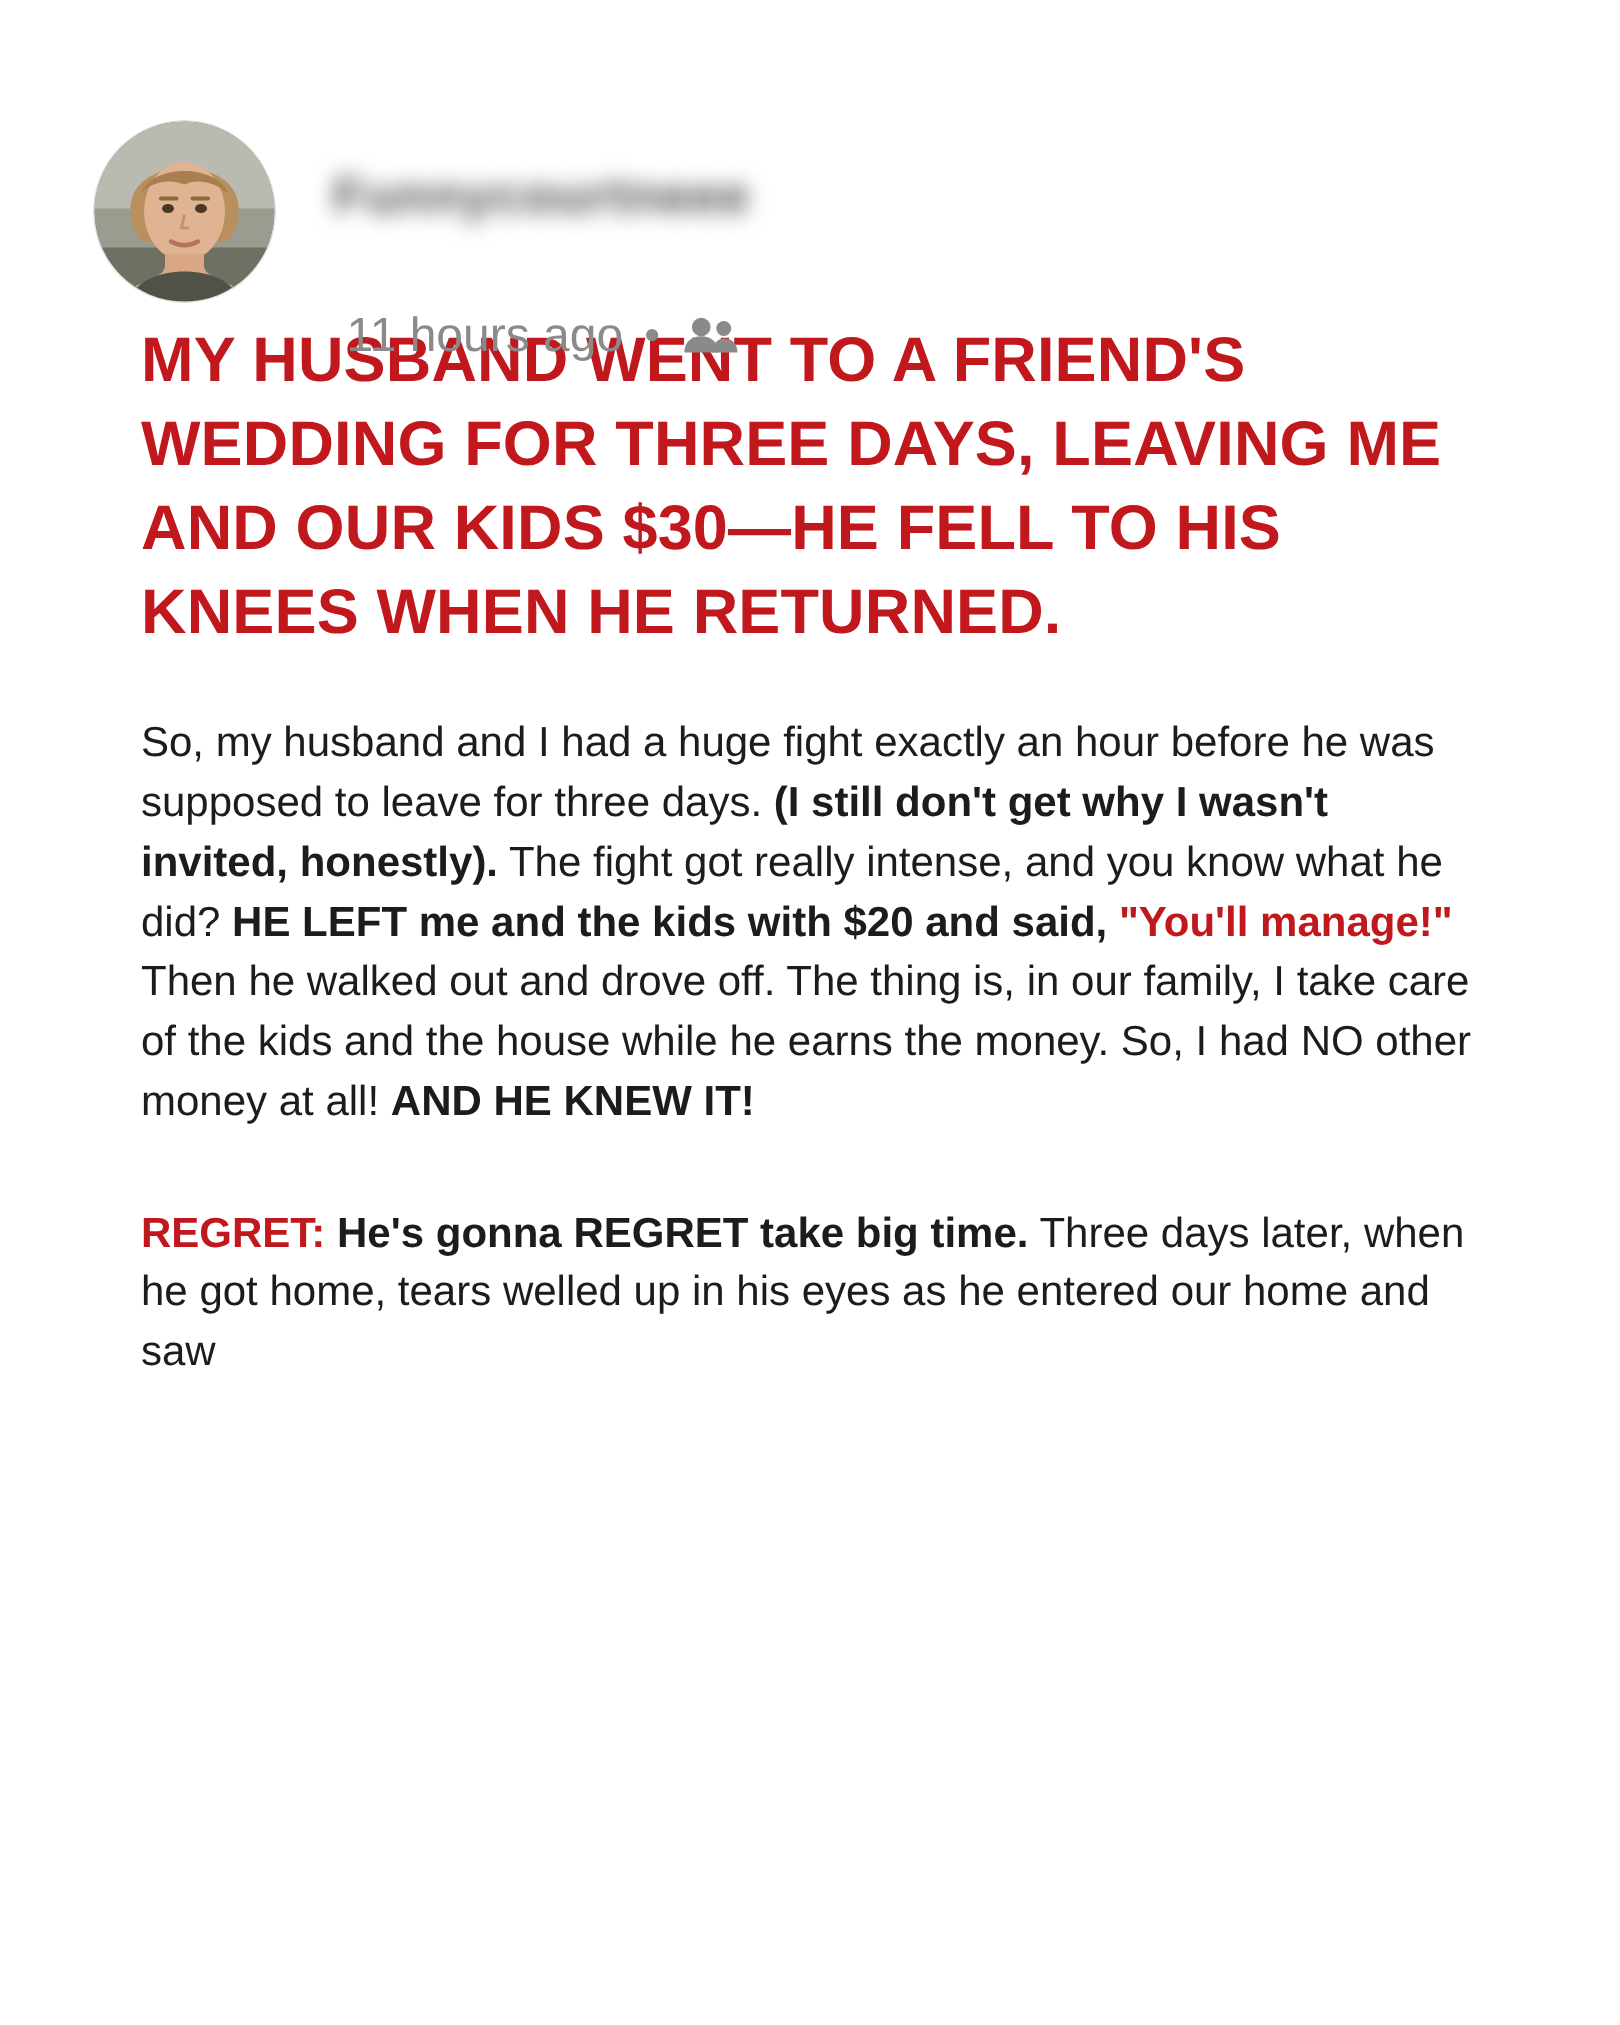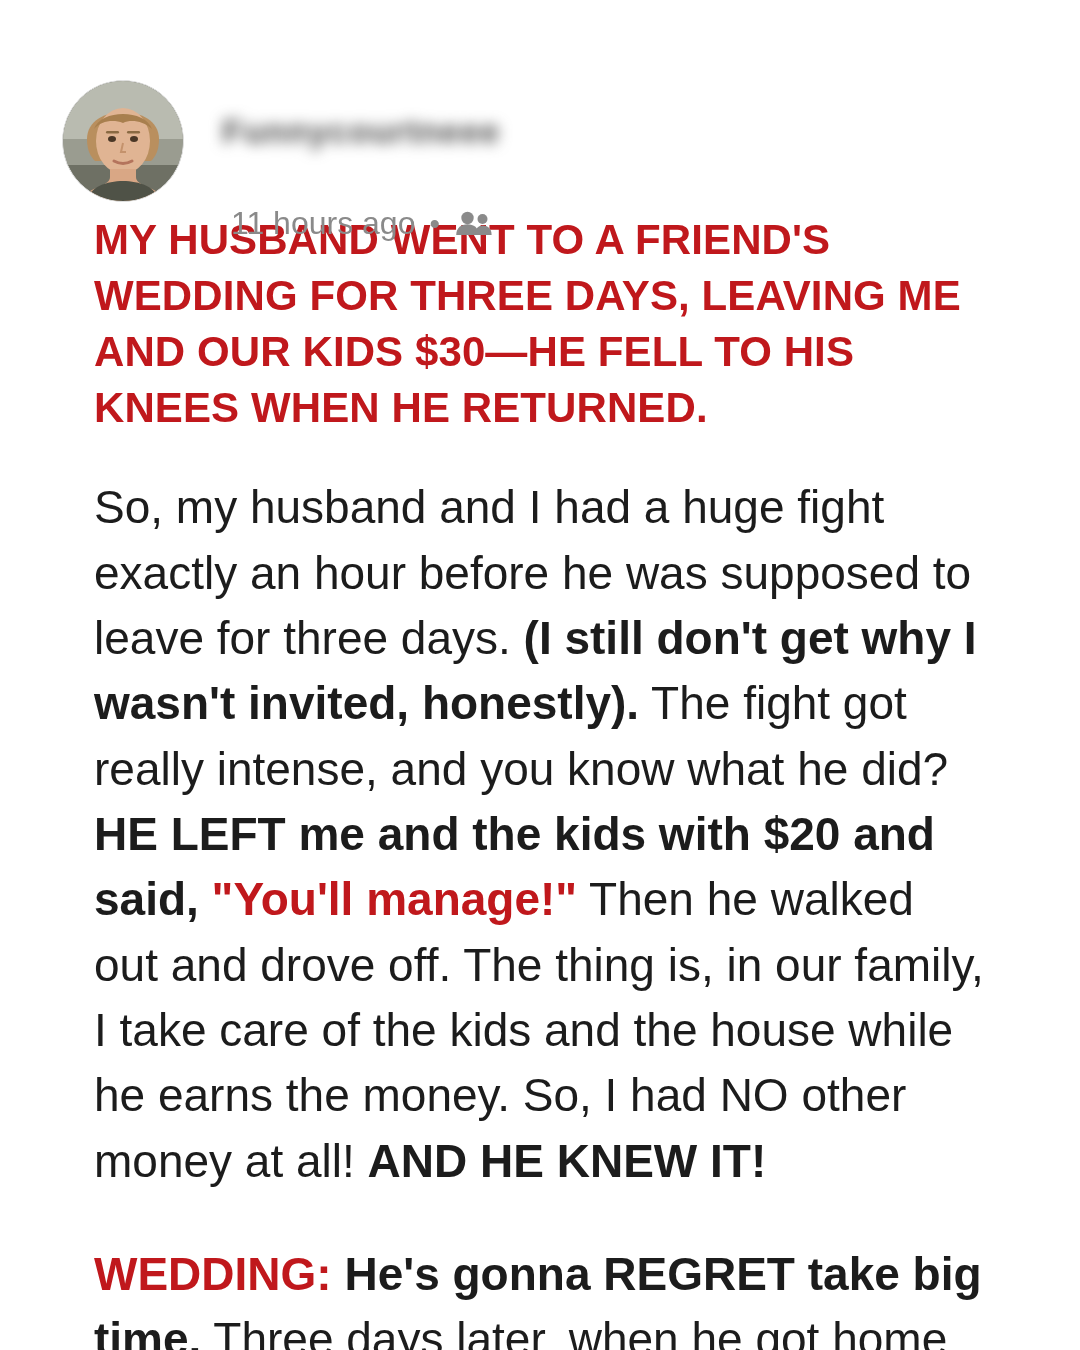--- a/index.html
+++ b/index.html
@@ -86,21 +86,21 @@
     margin: 42px 0 0 0;
     font-size: 42px;
     line-height: 1.33;
     font-weight: bold;
     color: #c0181c;
     letter-spacing: 0.1px;
   }
 
   .para {
     margin: 40px 0 0 0;
-    font-size: 46px;
+    font-size: 28px;
     line-height: 1.42;
     color: #1c1c1c;
   }
   .para.second {
     margin-top: 48px;
   }
 
   .b { font-weight: bold; }
   .red-b { color: #c0181c; font-weight: bold; }
 </style>
@@ -160,17 +160,17 @@
     </div>
 
   </div>
 
   <div class="content">
 
     <h1 class="headline">MY HUSBAND WENT TO A FRIEND'S WEDDING FOR THREE DAYS, LEAVING ME AND OUR KIDS $30—HE FELL TO HIS KNEES WHEN HE RETURNED.</h1>
 
     <p class="para"><span>So, my husband and I had a huge fight exactly an hour before he was supposed to leave for three days. </span><span class="b">(I still don't get why I wasn't invited, honestly).</span><span> The fight got really intense, and you know what he did? </span><span class="b">HE LEFT me and the kids with $20 and said,</span><span class="red-b"> "You'll manage!"</span><span> Then he walked out and drove off. The thing is, in our family, I take care of the kids and the house while he earns the money. So, I had NO other money at all! </span><span class="b">AND HE KNEW IT!</span></p>
 
-    <p class="para second"><span class="red-b">WEDDING:</span><span class="b"> He's gonna REGRET take big time.</span><span> Three days later, when he got home, tears welled up in his eyes as he entered our home and saw</span></p>
+    <p class="para second"><span class="red-b">REGRET:</span><span class="b"> He's gonna REGRET take big time.</span><span> Three days later, when he got home, tears welled up in his eyes as he entered our home and saw</span></p>
 
   </div>
 
 </div>
 
 </body></html>

